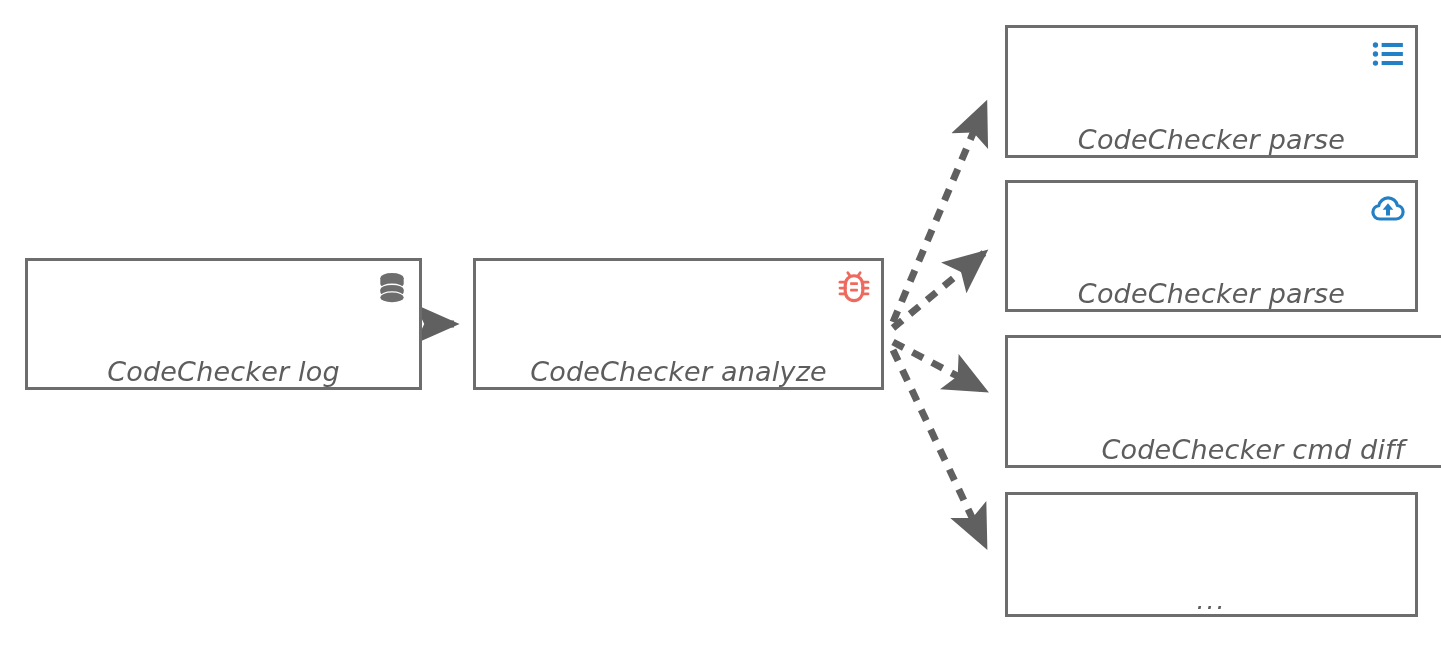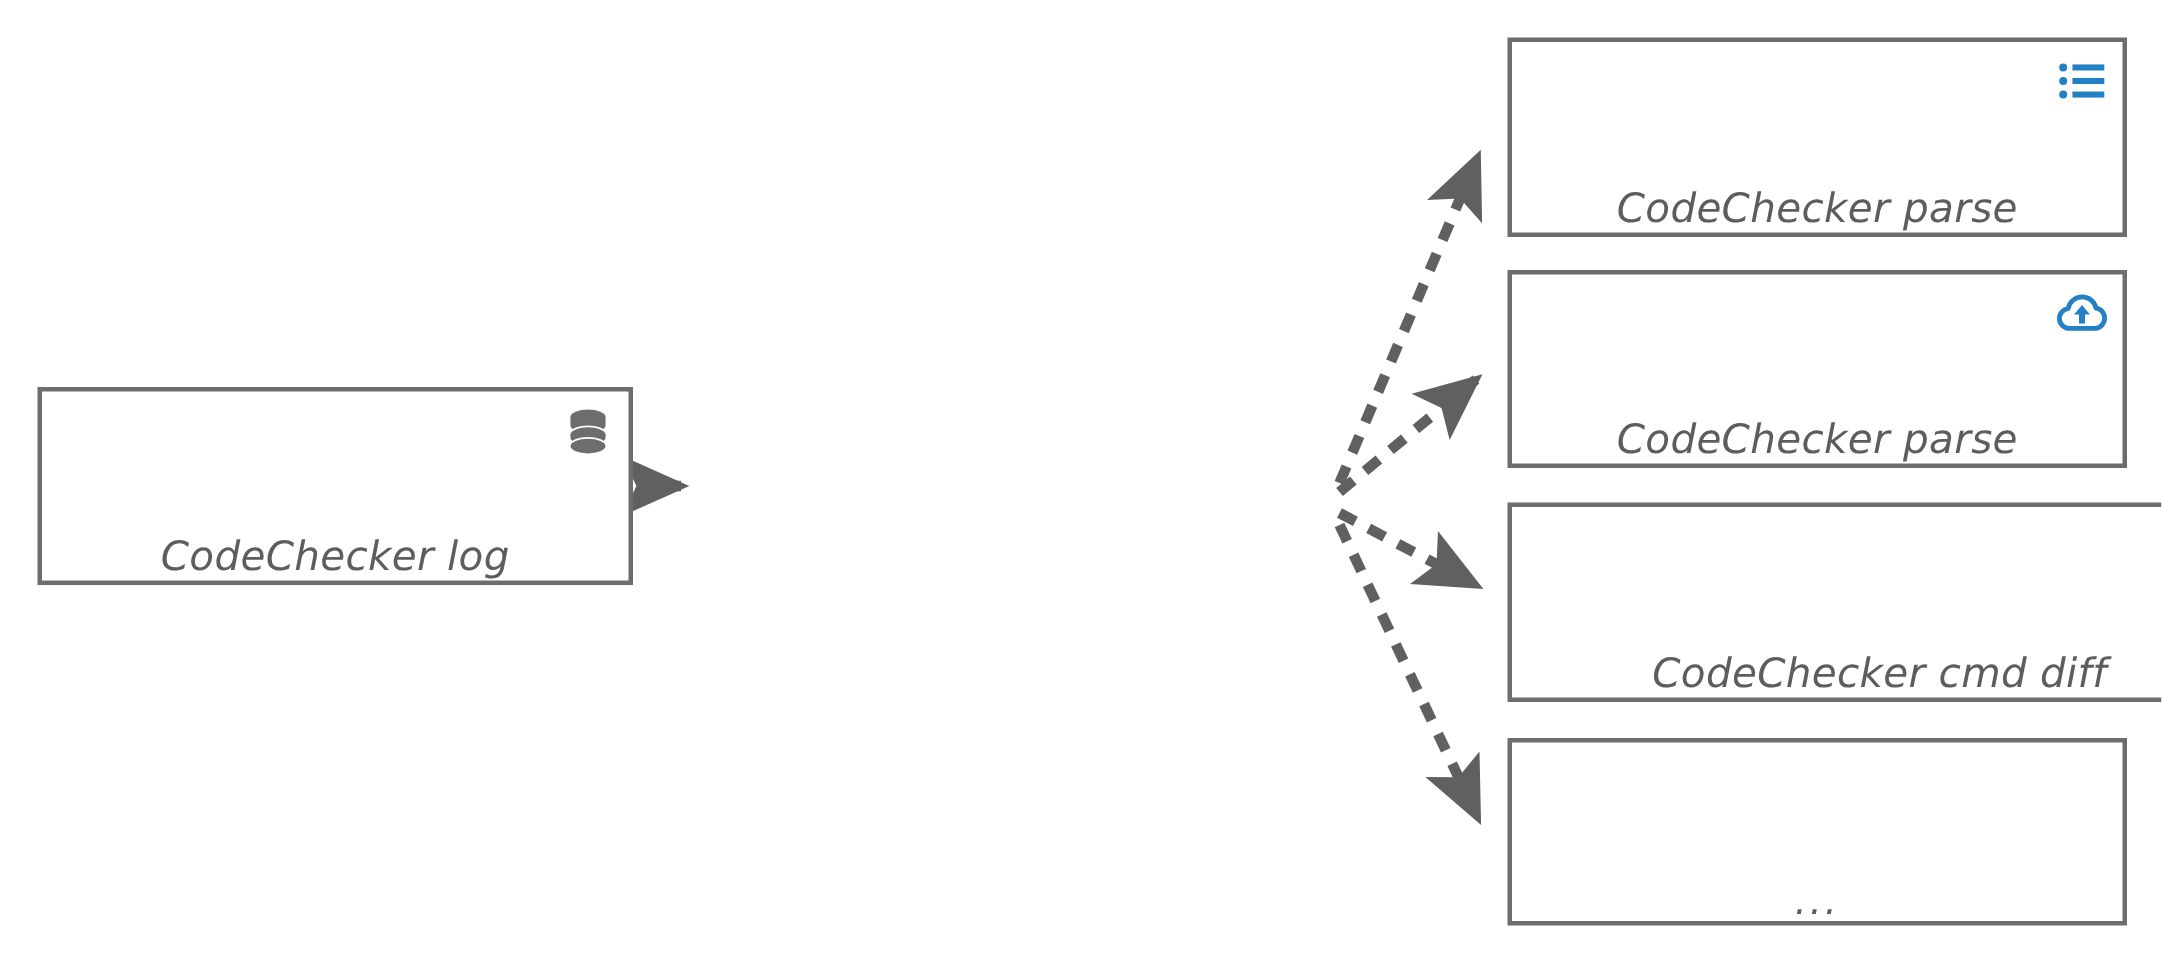--- a/index.html
+++ b/index.html
@@ -114,20 +114,40 @@
         <ellipse cx="16" cy="17.4" rx="11" ry="4.6" fill="#ffffff"></ellipse>
         <ellipse cx="16" cy="18.6" rx="11" ry="4.6" fill="#6d6d6d"></ellipse>
         <path d="M5,18.6 v2.0 c0,2.55 4.92,4.6 11,4.6 s11,-2.05 11,-4.6 v-2.0 Z" fill="#6d6d6d"></path>
         <ellipse cx="16" cy="24.6" rx="11" ry="4.6" fill="#ffffff"></ellipse>
         <ellipse cx="16" cy="25.8" rx="11" ry="4.6" fill="#6d6d6d"></ellipse>
       </svg>
     </span>
     <span class="node-label">CodeChecker log</span>
   </div>
 
+  <div class="node" id="node-analyze">
+    <span class="node-icon">
+      <svg viewBox="0 0 32 32" aria-hidden="true">
+        <g stroke="#ef6a5e" stroke-width="2.6" stroke-linecap="round" fill="none">
+          <path d="M10.2,2.6 L12.6,6.2"></path>
+          <path d="M21.8,2.6 L19.4,6.2"></path>
+          <path d="M2.8,11.5 L8.0,11.5"></path>
+          <path d="M2.8,17.0 L8.0,17.0"></path>
+          <path d="M2.8,22.5 L8.2,22.5"></path>
+          <path d="M29.2,11.5 L24.0,11.5"></path>
+          <path d="M29.2,17.0 L24.0,17.0"></path>
+          <path d="M29.2,22.5 L23.8,22.5"></path>
+        </g>
+        <path d="M16,5.4 c-5.0,0 -8.3,3.9 -8.3,9.6 v4.2 c0,5.7 3.3,9.6 8.3,9.6 s8.3,-3.9 8.3,-9.6 v-4.2 c0,-5.7 -3.3,-9.6 -8.3,-9.6 Z" fill="none" stroke="#ef6a5e" stroke-width="3.0"></path>
+        <rect x="12.3" y="11.5" width="7.4" height="2.6" rx="0.6" fill="#ef6a5e"></rect>
+        <rect x="12.3" y="17.6" width="7.4" height="2.6" rx="0.6" fill="#ef6a5e"></rect>
+      </svg>
+    </span>
+    <span class="node-label">CodeChecker analyze</span>
+  </div>
 
   <div class="node" id="node-parse">
     <span class="node-icon">
       <svg viewBox="0 0 32 32" aria-hidden="true">
         <circle cx="4.2" cy="7.5" r="2.5" fill="#2380c4"></circle>
         <circle cx="4.2" cy="16.0" r="2.5" fill="#2380c4"></circle>
         <circle cx="4.2" cy="24.5" r="2.5" fill="#2380c4"></circle>
         <rect x="10.0" y="5.6" width="20.0" height="3.8" fill="#2380c4"></rect>
         <rect x="10.0" y="14.1" width="20.0" height="3.8" fill="#2380c4"></rect>
         <rect x="10.0" y="22.6" width="20.0" height="3.8" fill="#2380c4"></rect>

